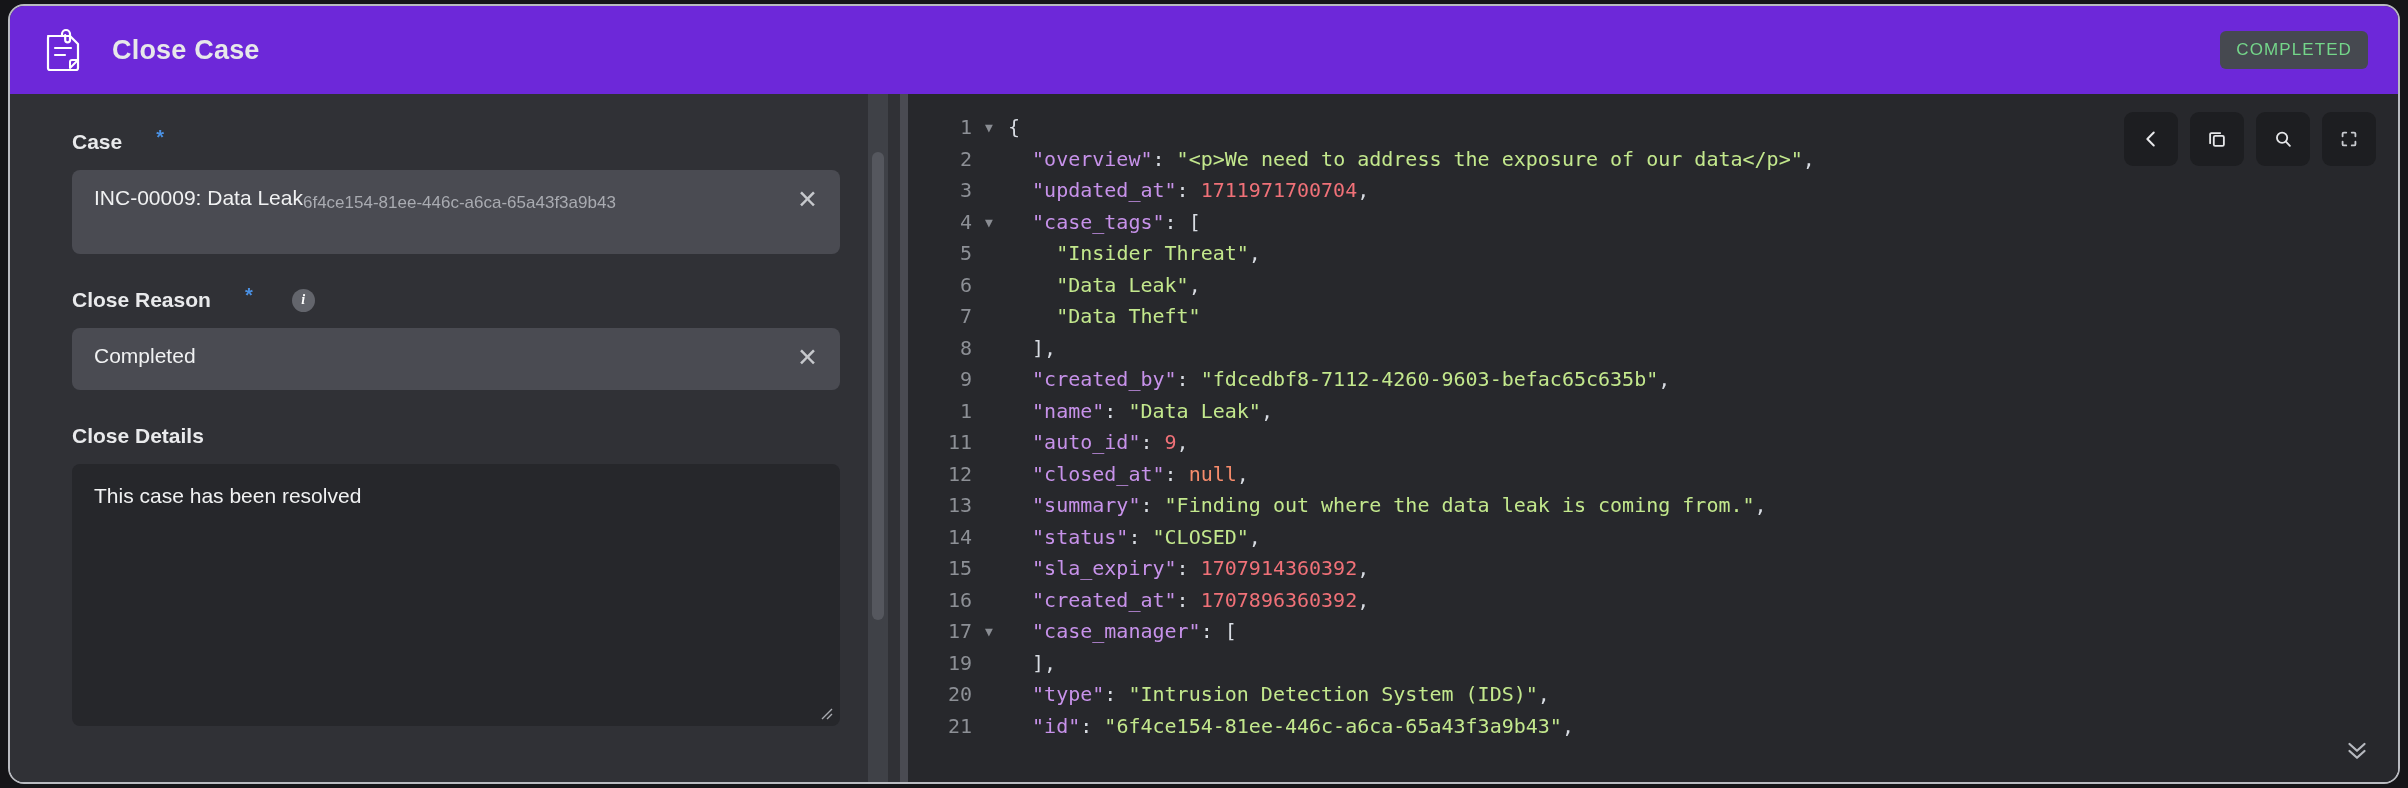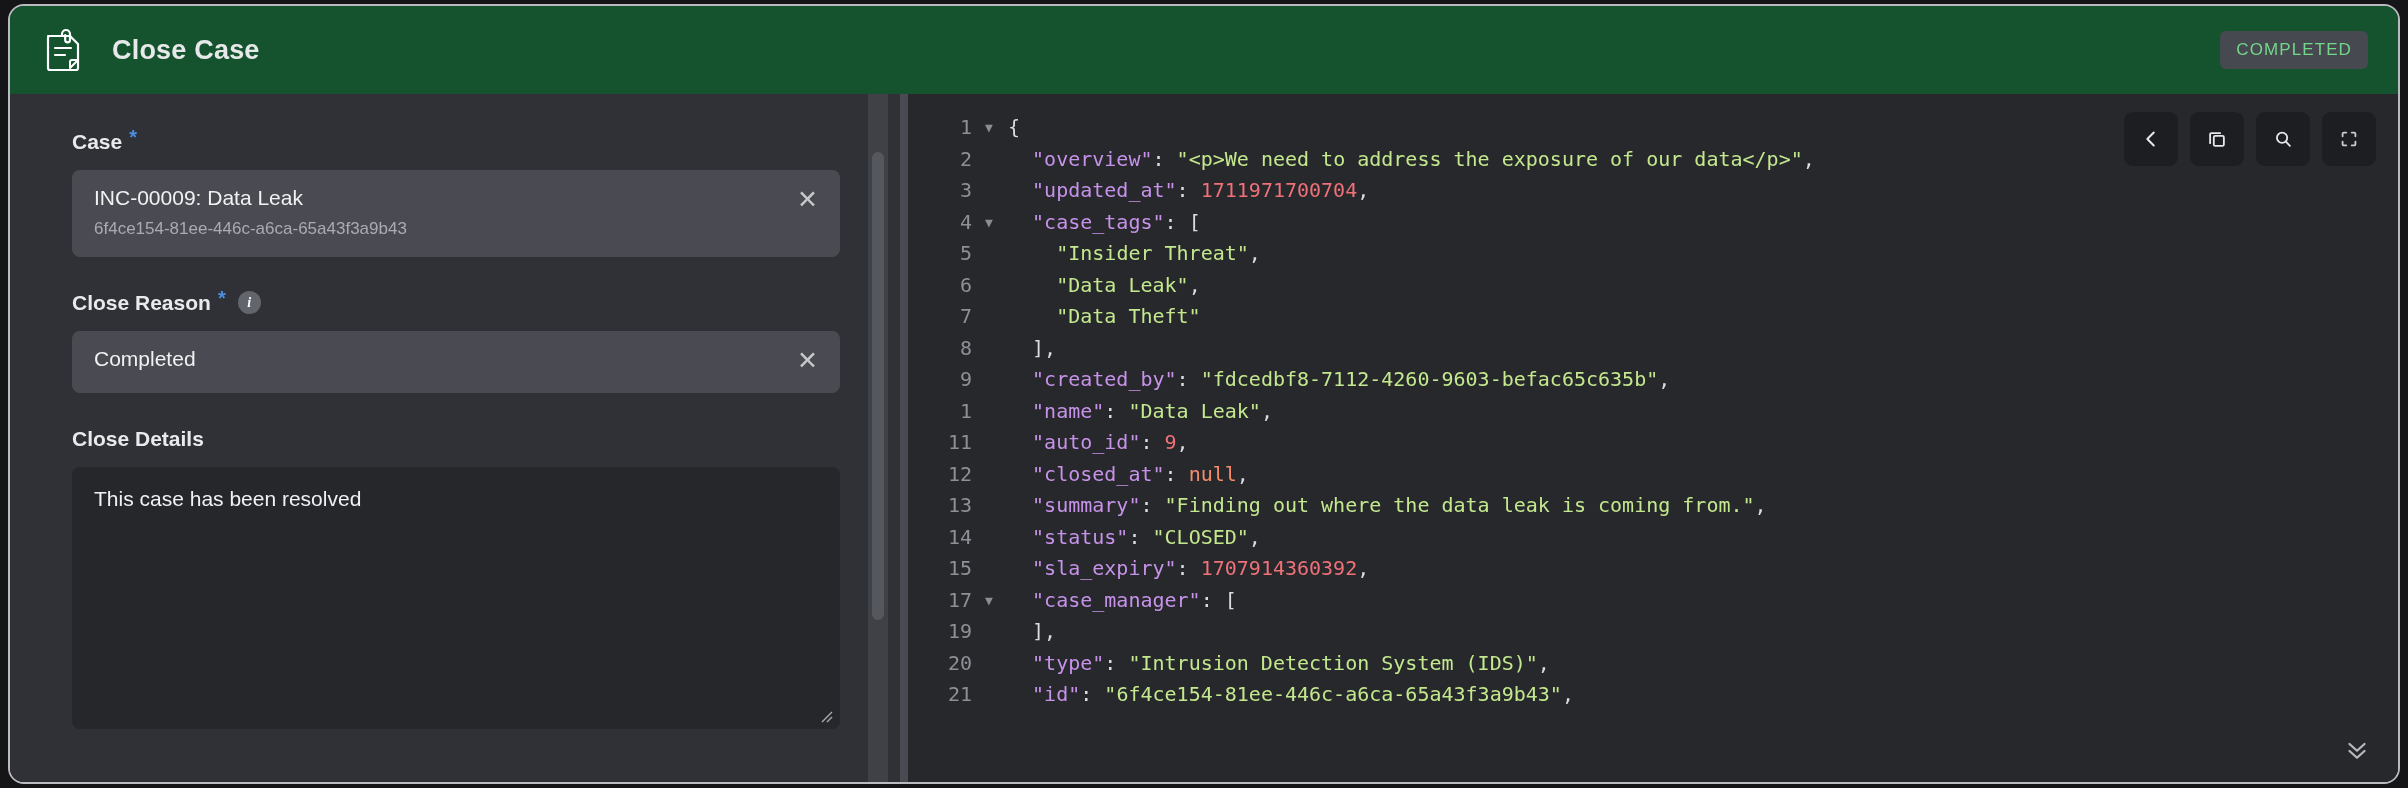--- a/index.html
+++ b/index.html
@@ -24,21 +24,21 @@
     border-radius: 16px;
     overflow: hidden;
     display: flex;
     flex-direction: column;
   }
 
   
   #header-bar {
     height: 88px;
     flex: 0 0 88px;
-    background: #14532d;
+    background: #6d28d9;
     display: flex;
     align-items: center;
     padding: 0 26px 0 26px;
     position: relative;
   }
   #header-icon {
     width: 46px; height: 46px;
     margin-left: 4px;
     flex: 0 0 46px;
     display: flex; align-items: center; justify-content: center;
@@ -83,20 +83,21 @@
   }
   .field-block { margin-bottom: 8px; }
   .field-label {
     display: flex;
     align-items: center;
     color: #e9eaec;
     font-size: 21px;
     font-weight: bold;
     margin-bottom: 16px;
     white-space: nowrap;
+    gap: 27px;
   }
   .req-star {
     color: #4a90e2;
     font-size: 20px;
     margin-left: 7px;
     line-height: 1;
     position: relative;
     top: -5px;
   }
   .info-icon {
@@ -117,21 +118,21 @@
   .select-control {
     background: #4a4b52;
     border-radius: 8px;
     padding: 15px 20px 17px 22px;
     display: flex;
     align-items: flex-start;
     justify-content: space-between;
     min-height: 62px;
   }
   .select-control.tall { min-height: 84px; }
-  .sel-text { display: flex; flex-direction: column; min-width: 0; }
+  .sel-text { display: flex; min-width: 0; }
   .sel-primary {
     color: #f0f1f2;
     font-size: 21px;
     line-height: 1.25;
     white-space: nowrap;
   }
   .sel-secondary {
     color: #a9abb1;
     font-size: 17px;
     margin-top: 7px;
@@ -373,20 +374,21 @@
           <div class="code-line"><span class="ln">6</span><span class="fold"></span><span class="code-text"><span class="p">    </span><span class="s">"Data Leak"</span><span class="p">,</span></span></div>
           <div class="code-line"><span class="ln">7</span><span class="fold"></span><span class="code-text"><span class="p">    </span><span class="s">"Data Theft"</span></span></div>
           <div class="code-line"><span class="ln">8</span><span class="fold"></span><span class="code-text"><span class="p">  ],</span></span></div>
           <div class="code-line"><span class="ln">9</span><span class="fold"></span><span class="code-text"><span class="k">  "created_by"</span><span class="p">: </span><span class="s">"fdcedbf8-7112-4260-9603-befac65c635b"</span><span class="p">,</span></span></div>
           <div class="code-line"><span class="ln">1</span><span class="fold"></span><span class="code-text"><span class="k">  "name"</span><span class="p">: </span><span class="s">"Data Leak"</span><span class="p">,</span></span></div>
           <div class="code-line"><span class="ln">11</span><span class="fold"></span><span class="code-text"><span class="k">  "auto_id"</span><span class="p">: </span><span class="n">9</span><span class="p">,</span></span></div>
           <div class="code-line"><span class="ln">12</span><span class="fold"></span><span class="code-text"><span class="k">  "closed_at"</span><span class="p">: </span><span class="nu">null</span><span class="p">,</span></span></div>
           <div class="code-line"><span class="ln">13</span><span class="fold"></span><span class="code-text"><span class="k">  "summary"</span><span class="p">: </span><span class="s">"Finding out where the data leak is coming from."</span><span class="p">,</span></span></div>
           <div class="code-line"><span class="ln">14</span><span class="fold"></span><span class="code-text"><span class="k">  "status"</span><span class="p">: </span><span class="s">"CLOSED"</span><span class="p">,</span></span></div>
           <div class="code-line"><span class="ln">15</span><span class="fold"></span><span class="code-text"><span class="k">  "sla_expiry"</span><span class="p">: </span><span class="n">1707914360392</span><span class="p">,</span></span></div>
+          <div class="code-line"><span class="ln">16</span><span class="fold"></span><span class="code-text"><span class="k">  "created_at"</span><span class="p">: </span><span class="n">1707896360392</span><span class="p">,</span></span></div>
           <div class="code-line"><span class="ln">17</span><span class="fold">▼</span><span class="code-text"><span class="k">  "case_manager"</span><span class="p">: [</span></span></div>
           <div class="code-line"><span class="ln">19</span><span class="fold"></span><span class="code-text"><span class="p">  ],</span></span></div>
           <div class="code-line"><span class="ln">20</span><span class="fold"></span><span class="code-text"><span class="k">  "type"</span><span class="p">: </span><span class="s">"Intrusion Detection System (IDS)"</span><span class="p">,</span></span></div>
           <div class="code-line"><span class="ln">21</span><span class="fold"></span><span class="code-text"><span class="k">  "id"</span><span class="p">: </span><span class="s">"6f4ce154-81ee-446c-a6ca-65a43f3a9b43"</span><span class="p">,</span></span></div>
         </div>
 
       <div id="expand-btn">
         <svg width="30" height="30" viewBox="0 0 24 24">
           <path d="M6 8 L12 13.4 L18 8 M6 13.6 L12 19 L18 13.6" stroke="#b6b9bf" stroke-width="1.8" fill="none" stroke-linecap="round" stroke-linejoin="round"></path>
         </svg>

